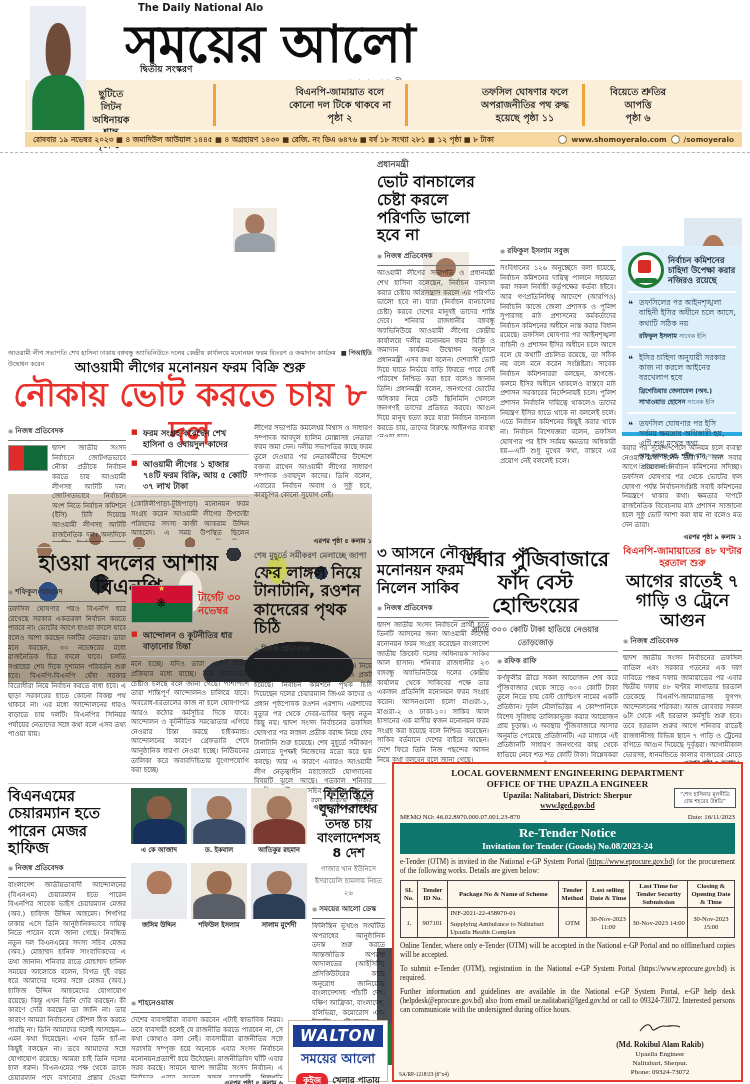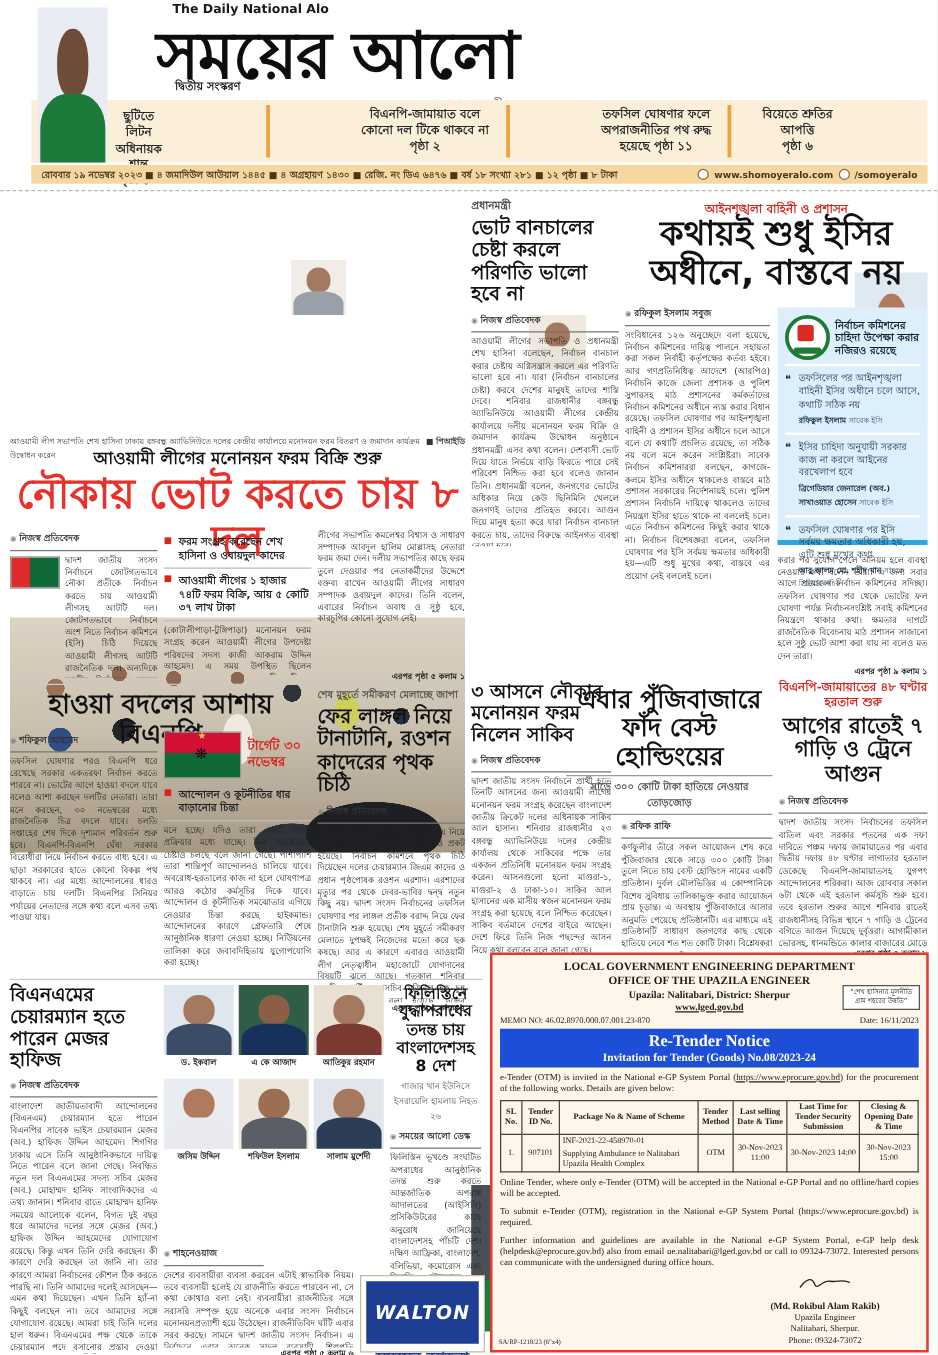--- a/index.html
+++ b/index.html
@@ -52,26 +52,26 @@
   .bnp-flag::after{content:"❋";position:absolute;top:10px;left:24px;color:#111;font-size:12px;}
   
   .tender{border:2px solid #e23b2e;background:#fdf6ea;font-family:"Liberation Serif","DejaVu Serif",serif;
         color:#1a1a1a;padding:4px 6px;box-sizing:border-box;}
   .tender .c{text-align:center;line-height:1.25;}
   .tender table{width:100%;border-collapse:collapse;margin-top:3px;}
   .tender th,.tender td{border:1px solid #444;font-size:6.6px;padding:1px 2px;text-align:center;line-height:1.25;}
   .tender th{font-weight:bold;}
   .tender .pkg{text-align:left;}
   .u{text-decoration:underline;}
-  .banner{background:#1d4ed8;color:#fff;text-align:center;padding:2px 0 3px 0;margin-top:3px;}
+  .banner{background:#0f766e;color:#fff;text-align:center;padding:2px 0 3px 0;margin-top:3px;}
   .note{font-size:7.2px;text-align:justify;line-height:1.3;margin-top:4px;}
   
   .walton{border:1px solid #c9b9a0;background:#fff;padding:4px;box-sizing:border-box;text-align:center;}
   .walton-logo{background:#1e3e93;color:#fff;font-weight:bold;font-style:italic;
-        font-size:15px;letter-spacing:1px;padding:16px 0;}
+        font-size:15px;letter-spacing:1px;padding:2px 0;}
   .quiz-pill{background:#e8262d;color:#fff;font-weight:bold;font-size:8.5px;border-radius:7px;padding:1px 7px;}
 </style>
 </head>
 <body>
 
 <div class="page">
 
   <div class="abs" style="left:138px;top:2px;font-size:10px;font-weight:bold;">The Daily National Alo</div>
   <div class="abs masthead ctr" style="left:120px;top:4px;width:300px;font-size:52px;">সময়ের আলো</div>
   <div class="abs" style="left:140px;top:62px;font-size:9px;font-weight:bold;">দ্বিতীয় সংস্করণ</div>
@@ -155,22 +155,20 @@
     <div class="jump">এরপর পৃষ্ঠা ৫ কলাম ১</div>
   </div>
 
   <div class="abs" style="left:377px;top:158px;width:118px;height:262px;">
     <div style="font-size:8.5px;font-weight:bold;color:#444;">প্রধানমন্ত্রী</div>
     <div class="hl" style="font-size:15.5px;margin:2px 0 4px 0;">ভোট বানচালের চেষ্টা করলে পরিণতি ভালো হবে না</div>
     <div class="byline">নিজস্ব প্রতিবেদক</div>
     <div class="bd" style="height:168px;">আওয়ামী লীগের সভাপতি ও প্রধানমন্ত্রী শেখ হাসিনা বলেছেন, নির্বাচন বানচাল করার চেষ্টায় অগ্নিসন্ত্রাস করলে এর পরিণতি ভালো হবে না। যারা (নির্বাচন বানচালের চেষ্টা) করবে দেশের মানুষই তাদের শাস্তি দেবে। শনিবার রাজধানীর বঙ্গবন্ধু অ্যাভিনিউয়ে আওয়ামী লীগের কেন্দ্রীয় কার্যালয়ে দলীয় মনোনয়ন ফরম বিক্রি ও জমাদান কার্যক্রম উদ্বোধন অনুষ্ঠানে প্রধানমন্ত্রী এসব কথা বলেন। দেশবাসী ভোট দিয়ে যাতে নির্ভয়ে বাড়ি ফিরতে পারে সেই পরিবেশ নিশ্চিত করা হবে বলেও জানান তিনি। প্রধানমন্ত্রী বলেন, জনগণের ভোটের অধিকার নিয়ে কেউ ছিনিমিনি খেললে জনগণই তাদের প্রতিহত করবে। আগুন দিয়ে মানুষ হত্যা করে যারা নির্বাচন বানচাল করতে চায়, তাদের বিরুদ্ধে আইনগত ব্যবস্থা নেওয়া হবে।</div>
   </div>
 
-  <div class="abs ctr kicker-red" style="left:500px;top:160px;width:242px;font-size:9.5px;">আইনশৃঙ্খলা বাহিনী ও প্রশাসন</div>
-  <div class="abs ctr hl" style="left:500px;top:172px;width:242px;font-size:27px;">কথায়ই শুধু ইসির অধীনে, বাস্তবে নয়</div>
   <div class="abs" style="left:500px;top:244px;width:116px;">
     <div class="byline">রফিকুল ইসলাম সবুজ</div>
     <div class="bd" style="height:296px;">সংবিধানের ১২৬ অনুচ্ছেদে বলা হয়েছে, নির্বাচন কমিশনের দায়িত্ব পালনে সহায়তা করা সকল নির্বাহী কর্তৃপক্ষের কর্তব্য হইবে। আর গণপ্রতিনিধিত্ব আদেশে (আরপিও) নির্বাচনি কাজে জেলা প্রশাসক ও পুলিশ সুপারসহ মাঠ প্রশাসনের কর্মকর্তাদের নির্বাচন কমিশনের অধীনে ন্যস্ত করার বিধান রয়েছে। তফসিল ঘোষণার পর আইনশৃঙ্খলা বাহিনী ও প্রশাসন ইসির অধীনে চলে আসে বলে যে কথাটি প্রচলিত রয়েছে, তা সঠিক নয় বলে মনে করেন সংশ্লিষ্টরা। সাবেক নির্বাচন কমিশনাররা বলছেন, কাগজে-কলমে ইসির অধীনে থাকলেও বাস্তবে মাঠ প্রশাসন সরকারের নির্দেশনায়ই চলে। পুলিশ প্রশাসন নির্বাচনি দায়িত্বে থাকলেও তাদের নিয়ন্ত্রণ ইসির হাতে থাকে না বললেই চলে। এতে নির্বাচন কমিশনের কিছুই করার থাকে না। নির্বাচন বিশেষজ্ঞরা বলেন, তফসিল ঘোষণার পর ইসি সর্বময় ক্ষমতার অধিকারী হয়—এটি শুধু মুখের কথা, বাস্তবে এর প্রয়োগ নেই বললেই চলে।</div>
   </div>
   <div class="abs infobox" style="left:622px;top:246px;width:120px;height:190px;box-sizing:border-box;">
     <div style="display:flex;gap:4px;align-items:center;margin-bottom:3px;">
       <div class="ec-logo"></div>
       <div style="font-size:8.2px;font-weight:bold;color:#123;line-height:1.25;">নির্বাচন কমিশনের চাহিদা উপেক্ষা করার নজিরও রয়েছে</div>
     </div>
     <div class="q">
@@ -247,26 +245,26 @@
 
   <div class="abs" style="left:8px;top:788px;width:118px;">
     <div class="hl" style="font-size:15px;margin-bottom:4px;">বিএনএমের চেয়ারম্যান হতে পারেন মেজর হাফিজ</div>
     <div class="byline">নিজস্ব প্রতিবেদক</div>
     <div class="bd" style="height:202px;">বাংলাদেশ জাতীয়তাবাদী আন্দোলনের (বিএনএম) চেয়ারম্যান হতে পারেন বিএনপির সাবেক ভাইস চেয়ারম্যান মেজর (অব.) হাফিজ উদ্দিন আহমেদ। শিগগির ঢাকায় এসে তিনি আনুষ্ঠানিকভাবে দায়িত্ব নিতে পারেন বলে জানা গেছে। নিবন্ধিত নতুন দল বিএনএমের সদস্য সচিব মেজর (অব.) মোহাম্মদ হানিফ সাংবাদিকদের এ তথ্য জানান। শনিবার রাতে মোহাম্মদ হানিফ সময়ের আলোকে বলেন, বিগত দুই বছর ধরে আমাদের দলের সঙ্গে মেজর (অব.) হাফিজ উদ্দিন আহমেদের যোগাযোগ রয়েছে। কিন্তু এখন তিনি দেরি করছেন। কী কারণে দেরি করছেন তা জানি না। তার কারণে আমরা নির্বাচনের কৌশল ঠিক করতে পারছি না। তিনি আমাদের দলেই আসছেন—এমন কথা দিয়েছেন। এখন তিনি হ্যাঁ-না কিছুই বলছেন না। তবে আমাদের সঙ্গে যোগাযোগ রয়েছে। আমরা চাই তিনি দলের হাল ধরুন। বিএনএমের পক্ষ থেকে তাকে চেয়ারম্যান পদে বসানোর প্রস্তাব দেওয়া হয়েছে বলেও জানান তিনি।</div>
     <div class="jump">এরপর পৃষ্ঠা ৫ কলাম ৫</div>
   </div>
 
   <div class="abs" style="left:131px;top:788px;width:176px;display:grid;grid-template-columns:repeat(3,56px);gap:7px 4px;">
     <div>
+      <div class="person" style="height:56px;--bg:#2f5d46;--skin:#8a5f46;--top:#17305c;"></div>
+      <div class="ctr" style="font-size:6.6px;font-weight:bold;">এ কে আজাদ</div>
+    </div>
+    <div>
       <div class="person" style="height:56px;--bg:#dfe6ee;--skin:#a5795f;--top:#3a4c66;"></div>
       <div class="ctr" style="font-size:6.6px;font-weight:bold;">ড. ইকবাল</div>
-    </div>
-    <div>
-      <div class="person" style="height:56px;--bg:#2f5d46;--skin:#8a5f46;--top:#17305c;"></div>
-      <div class="ctr" style="font-size:6.6px;font-weight:bold;">এ কে আজাদ</div>
     </div>
     <div>
       <div class="person" style="height:56px;--bg:#e8e0d2;--skin:#a5795f;--top:#7a3a32;"></div>
       <div class="ctr" style="font-size:6.6px;font-weight:bold;">আতিকুর রহমান</div>
     </div>
     <div>
       <div class="person" style="height:56px;--bg:#e9edf2;--skin:#b07a5c;--top:#e8eaee;"></div>
       <div class="ctr" style="font-size:6.6px;font-weight:bold;">জসিম উদ্দিন</div>
     </div>
     <div>

